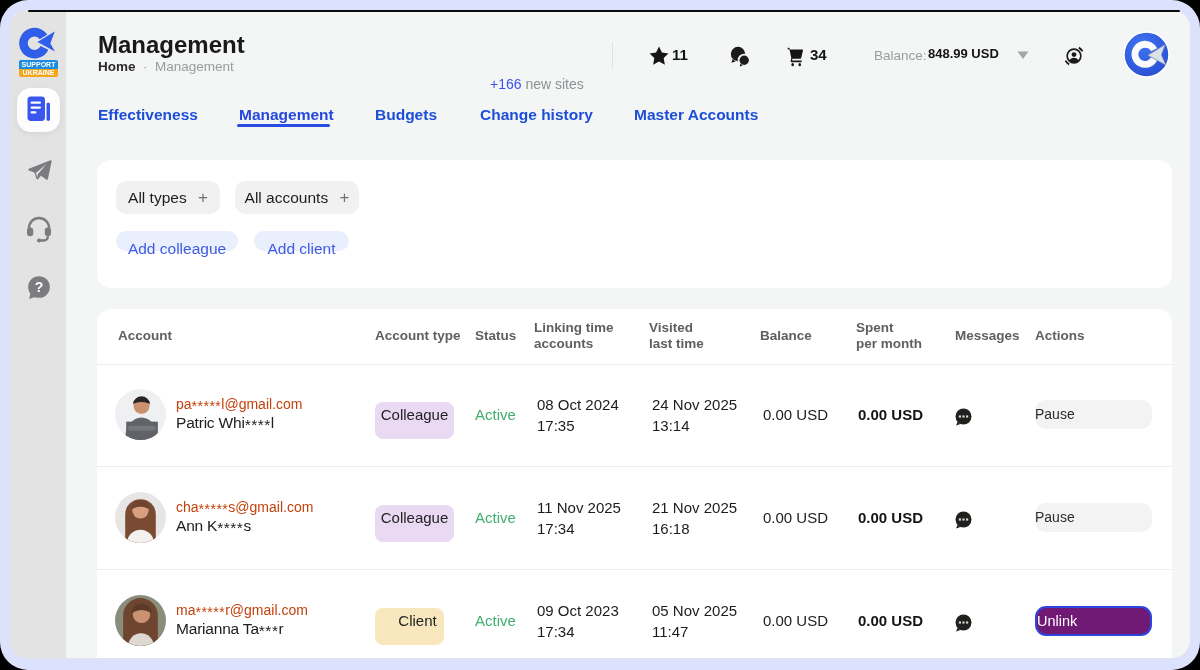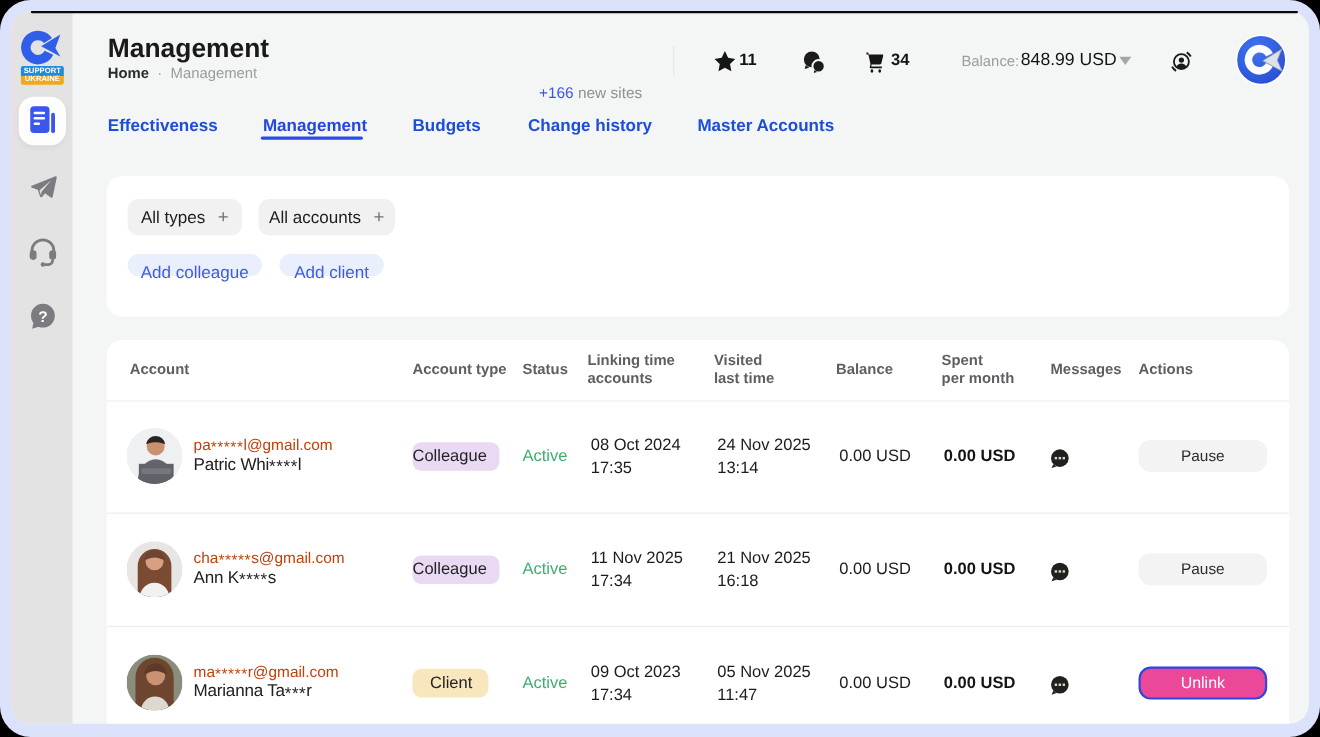--- a/index.html
+++ b/index.html
@@ -17,45 +17,45 @@
   .nav-active { position:absolute; left:7px; top:78px; width:43px; height:44px;
     background:#fdfdfd; border-radius:14px; box-shadow:0 2px 6px rgba(0,0,0,0.06); }
   .title { position:absolute; left:88px; top:21px; font-size:24px; font-weight:700; color:#191919; }
   .crumbs { position:absolute; left:88px; top:49px; font-size:13.5px; color:#9a9b9e; }
   .crumbs b { color:#2b2b2e; font-weight:700; }
   .newsites { position:absolute; left:480px; top:38px; font-size:14px; color:#8f9094;margin-top:28px; }
   .newsites b { color:#3d52ec; font-weight:400; }
   .hdiv { position:absolute; left:602px; top:32px; width:1px; height:26px; background:#e1e1e3; }
   .hnum { position:absolute; top:36px; font-size:15px; font-weight:700; color:#141414; }
   .balance-l { position:absolute; left:864px; top:38px; font-size:13.5px; color:#9b9ca0; }
-  .balance-v { position:absolute; left:918px; top:36px; font-size:16px; font-weight:400; color:#141414; }
+  .balance-v { position:absolute; left:918px; top:36px; font-size:13px; font-weight:700; color:#141414; }
   .tab { position:absolute; top:96px; font-size:15.5px; font-weight:700; color:#1d4ed8; }
   .tab.active { color:#2547e0; }
   .tab-underline { position:absolute; left:227px; top:114px; width:93px; height:3px; background:#2b4ce4; border-radius:2px; }
   .card { position:absolute; background:#fff; border-radius:14px; }
   .chip { position:absolute; height:33px; background:#f1f1f2; border-radius:10px;
     font-size:15.5px; color:#1d1d1f; line-height:33px; text-align:center; }
   .chip span { color:#717175; margin-left:7px; font-size:17px; }
   .btn-lite { position:absolute; height:20px; background:#e9effd; border-radius:10px;
     font-size:15.5px; color:#3f5ae4; line-height:36px; text-align:center; }
   .th { position:absolute; font-size:13.5px; font-weight:700; color:#5e5f63; line-height:16px; }
   .tline { position:absolute; left:87px; width:1075px; height:1px; background:#ededee; }
   .email { position:absolute; font-size:14px; color:#c2410c; line-height:18px; }
   .name  { position:absolute; font-size:15.5px; letter-spacing:-0.2px; color:#202022; line-height:19px; }
-  .badge { position:absolute; height:26px; border-radius:8px; font-size:15px; color:#232325;
-    line-height:26px; text-align:left; }
+  .badge { position:absolute; height:37px; border-radius:8px; font-size:15px; color:#232325;
+    line-height:26px; text-align:center; }
   .active-txt { position:absolute; font-size:15px; color:#3fae6e; line-height:16px; }
   .dcell { position:absolute; font-size:15px; color:#1c1c1e; line-height:21px; }
   .bal { position:absolute; font-size:15px; color:#1c1c1e; line-height:16px; }
   .spent { position:absolute; font-size:15px; font-weight:700; color:#141416; line-height:16px; }
   .btn-pause { position:absolute; left:1025px; width:117px; height:29px; background:#f3f3f4;
-    border-radius:11px; font-size:14px; color:#2d2d2f; line-height:29px; text-align:center; }
-  .btn-unlink { position:absolute; left:1025px; width:117px; height:30px; background:#ec4899;
+    border-radius:11px; font-size:14px; color:#2d2d2f; line-height:29px; }
+  .btn-unlink { position:absolute; left:1025px; width:117px; height:30px; background:#701a75;
     border:2px solid #2e46e0; border-radius:11px; font-size:14.5px; color:#fff;
-    line-height:26px; text-align:center; }
+    line-height:26px; text-align:left; }
   .ast { position:relative; top:2px; letter-spacing:0.5px; }
 </style>
 </head>
 <body>
 <div class="frame">
   <div class="topline"></div>
   <div class="app">
     <div class="sidebar">
 
       <svg class="abs" style="left:9px;top:17px" width="40" height="33" viewBox="0 0 40 33">

